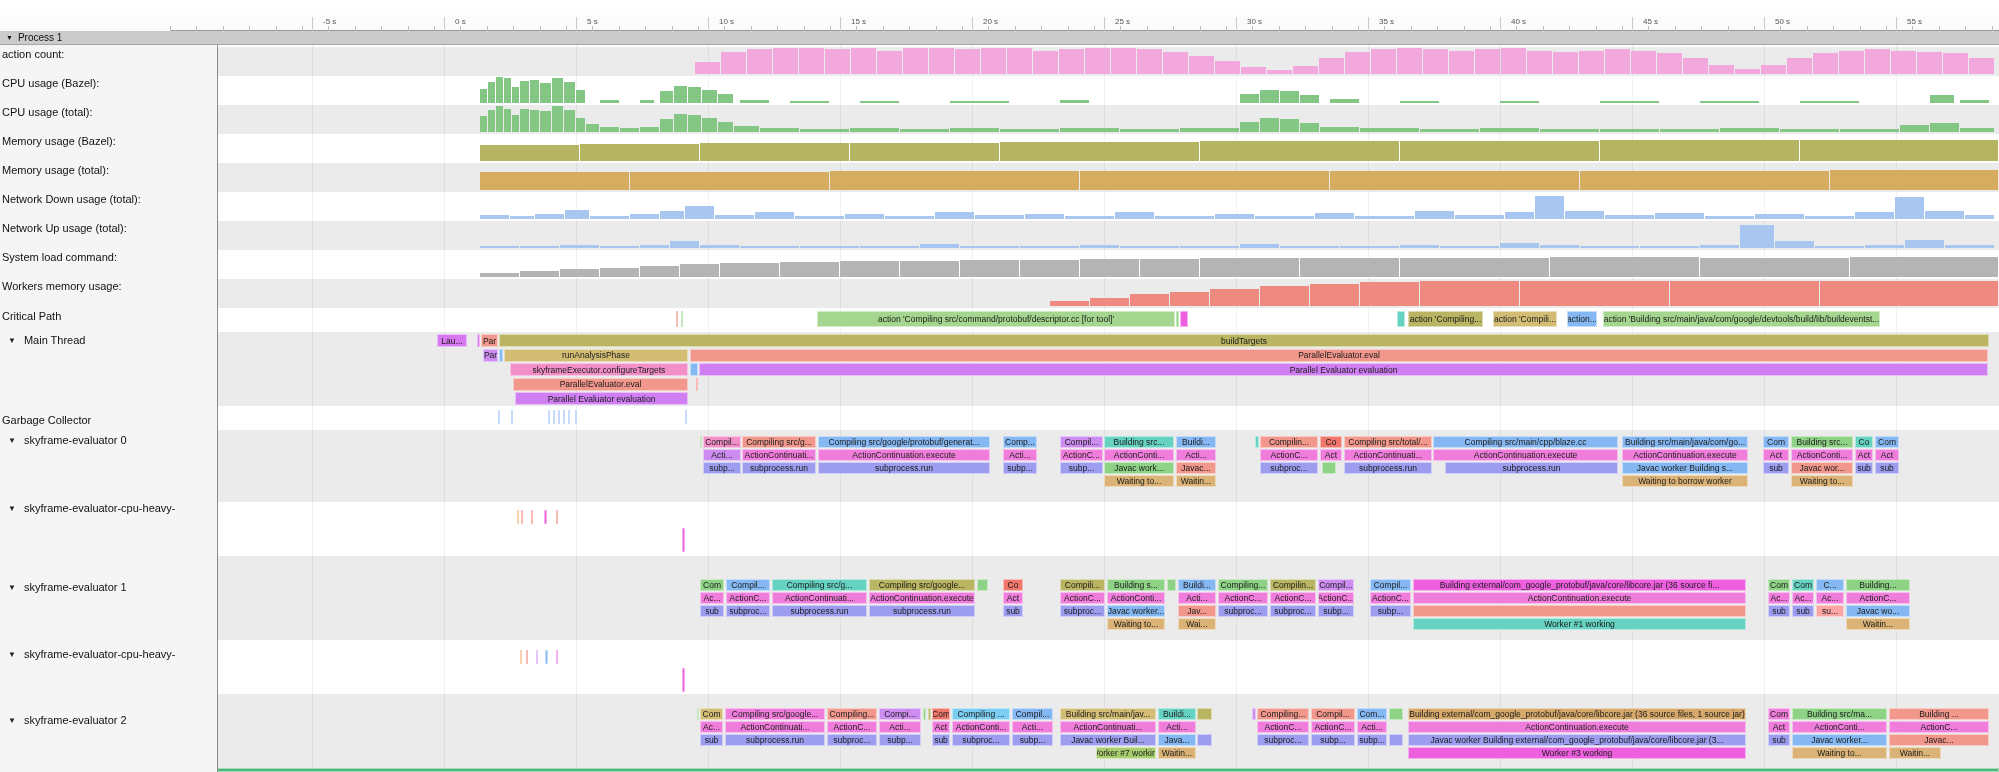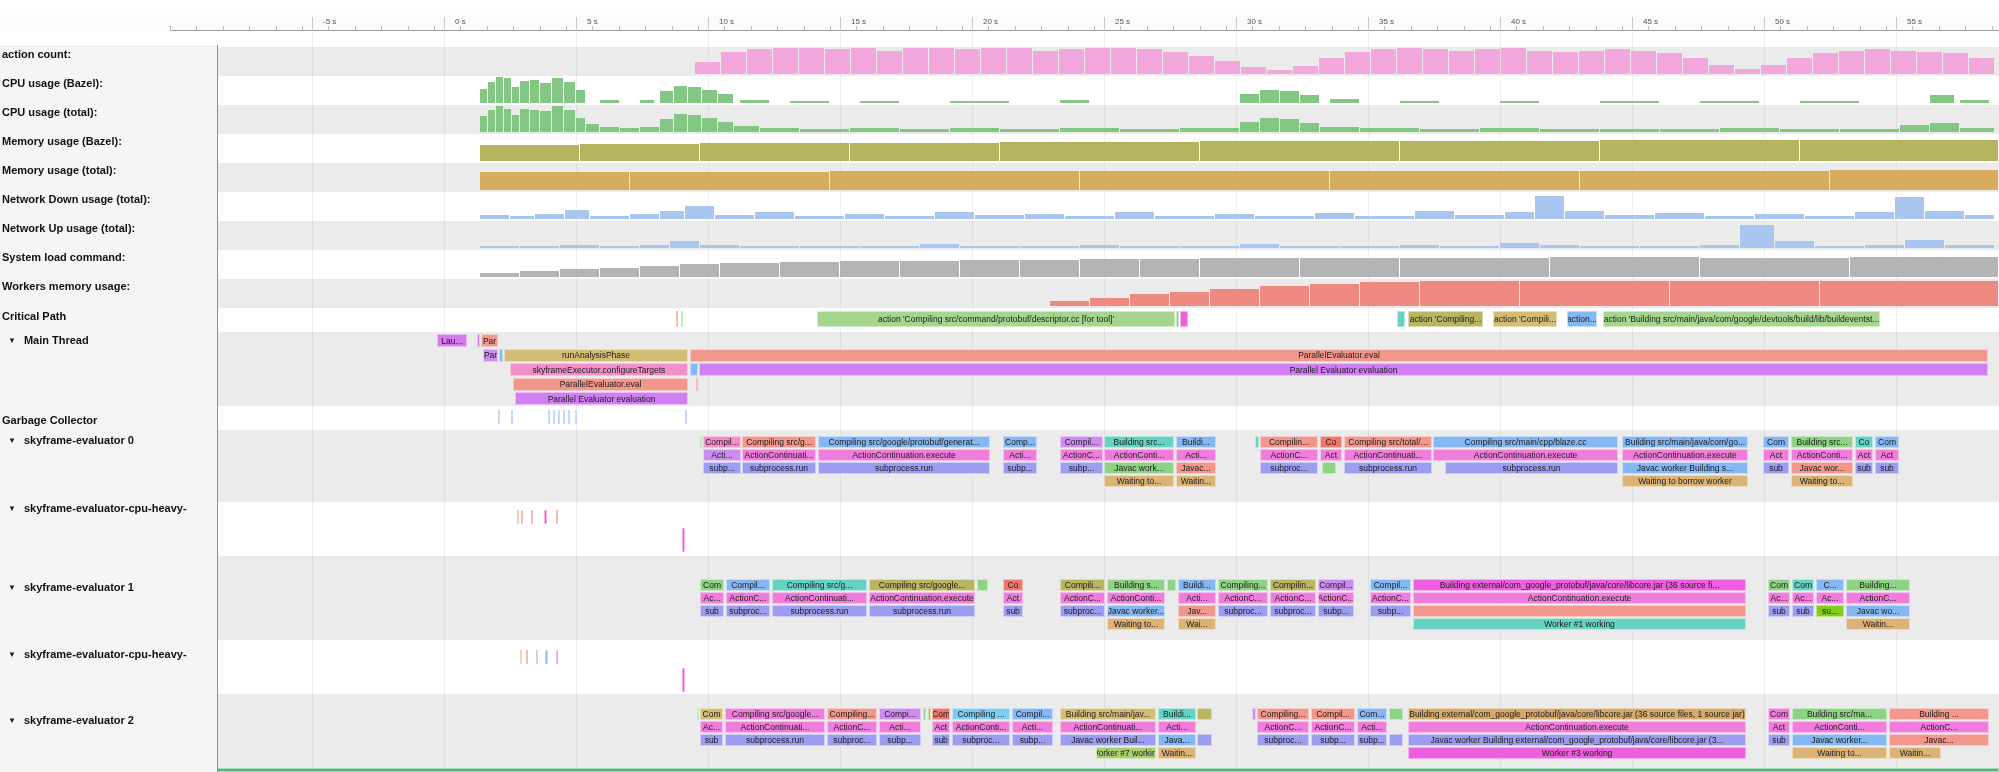--- a/index.html
+++ b/index.html
@@ -27,21 +27,21 @@
   #process-header .arr{margin:0 5px 0 6px;font-size:7px;}
   
   #canvas{position:absolute;left:0;top:0;width:1999px;height:772px;}
   .band{position:absolute;}
   .grid{position:absolute;background:rgba(0,0,0,0.055);}
   .cbar{position:absolute;}
   .span{position:absolute;display:flex;align-items:center;justify-content:center;
         font-size:8.5px;color:#1b1b1b;overflow:hidden;white-space:nowrap;
         border:1px solid rgba(255,255,255,0.5);box-sizing:border-box;}
   #sidebar{position:absolute;left:0;top:45px;width:218px;height:727px;background:#f5f5f5;
-           border-right:1px solid #8d8d8d;box-sizing:border-box;z-index:5;font-weight:bold;}
+           border-right:1px solid #8d8d8d;box-sizing:border-box;z-index:5;}
   .trow{position:absolute;left:0;width:216px;font-size:11px;color:#111;white-space:nowrap;
         display:flex;align-items:center;}
   .trow .arr{font-size:8px;margin:0 8px 0 8px;color:#222;}
   .trow .noarr{margin-left:2px;}
 </style>
 </head>
 <body>
 
 <div id="app">
   <div id="canvas">
@@ -330,20 +330,21 @@
       <div class="span" style="left: 1176px; top: 311px; width: 3px; height: 16px; background: rgb(142, 211, 133);"></div>
       <div class="span" style="left: 1180px; top: 311px; width: 8px; height: 16px; background: rgb(238, 95, 224);"></div>
       <div class="span" style="left: 1397px; top: 311px; width: 8px; height: 16px; background: rgb(102, 210, 194);"></div>
       <div class="span" style="left: 1408px; top: 311px; width: 75px; height: 16px; background: rgb(185, 181, 98);">action 'Compiling...</div>
       <div class="span" style="left: 1493px; top: 311px; width: 64px; height: 16px; background: rgb(211, 189, 117);">action 'Compili...</div>
       <div class="span" style="left: 1567px; top: 311px; width: 30px; height: 16px; background: rgb(133, 184, 242);">action...</div>
       <div class="span" style="left: 1603px; top: 311px; width: 277px; height: 16px; background: rgb(165, 214, 143);">action 'Building src/main/java/com/google/devtools/build/lib/buildeventst...</div>
       <div class="span" style="left: 437px; top: 334px; width: 30px; height: 13px; background: rgb(214, 120, 240);">Lau...</div>
       <div class="span" style="left: 477px; top: 334px; width: 3px; height: 13px; background: rgb(214, 120, 240);"></div>
       <div class="span" style="left: 481px; top: 334px; width: 17px; height: 13px; background: rgb(242, 151, 139);">Par</div>
+      <div class="span" style="left: 499px; top: 334px; width: 1490px; height: 13px; background: rgb(185, 181, 98);">buildTargets</div>
       <div class="span" style="left: 483px; top: 348.5px; width: 15px; height: 13px; background: rgb(205, 141, 240);">Par</div>
       <div class="span" style="left: 499px; top: 348.5px; width: 4px; height: 13px; background: rgb(133, 184, 242);"></div>
       <div class="span" style="left: 504px; top: 348.5px; width: 184px; height: 13px; background: rgb(211, 189, 117);">runAnalysisPhase</div>
       <div class="span" style="left: 690px; top: 348.5px; width: 1298px; height: 13px; background: rgb(242, 151, 139);">ParallelEvaluator.eval</div>
       <div class="span" style="left: 510px; top: 363px; width: 178px; height: 13px; background: rgb(242, 143, 200);">skyframeExecutor.configureTargets</div>
       <div class="span" style="left: 690px; top: 363px; width: 8px; height: 13px; background: rgb(133, 184, 242);"></div>
       <div class="span" style="left: 699px; top: 363px; width: 1289px; height: 13px; background: rgb(207, 127, 242);">Parallel Evaluator evaluation</div>
       <div class="span" style="left: 513px; top: 377.5px; width: 175px; height: 13px; background: rgb(242, 151, 139);">ParallelEvaluator.eval</div>
       <div class="span" style="left: 696px; top: 377.5px; width: 2px; height: 13px; background: rgb(240, 118, 108);"></div>
       <div class="span" style="left: 515px; top: 392px; width: 173px; height: 13px; background: rgb(207, 127, 242);">Parallel Evaluator evaluation</div>
@@ -460,21 +461,21 @@
       <div class="span" style="left: 1060px; top: 605px; width: 45px; height: 12px; background: rgb(157, 157, 240);">subproc...</div>
       <div class="span" style="left: 1107px; top: 605px; width: 58px; height: 12px; background: rgb(133, 184, 242);">Javac worker...</div>
       <div class="span" style="left: 1178px; top: 605px; width: 38px; height: 12px; background: rgb(242, 151, 139);">Jav...</div>
       <div class="span" style="left: 1218px; top: 605px; width: 50px; height: 12px; background: rgb(157, 157, 240);">subproc...</div>
       <div class="span" style="left: 1270px; top: 605px; width: 46px; height: 12px; background: rgb(157, 157, 240);">subproc...</div>
       <div class="span" style="left: 1318px; top: 605px; width: 36px; height: 12px; background: rgb(157, 157, 240);">subp...</div>
       <div class="span" style="left: 1370px; top: 605px; width: 41px; height: 12px; background: rgb(157, 157, 240);">subp...</div>
       <div class="span" style="left: 1413px; top: 605px; width: 333px; height: 12px; background: rgb(242, 151, 139);"></div>
       <div class="span" style="left: 1768px; top: 605px; width: 22px; height: 12px; background: rgb(157, 157, 240);">sub</div>
       <div class="span" style="left: 1792px; top: 605px; width: 22px; height: 12px; background: rgb(157, 157, 240);">sub</div>
-      <div class="span" style="left: 1816px; top: 605px; width: 28px; height: 12px; background: #84cc16; text-align: right;">su...</div>
+      <div class="span" style="left: 1816px; top: 605px; width: 28px; height: 12px; background: #fca5a5; text-align: right;">su...</div>
       <div class="span" style="left: 1846px; top: 605px; width: 64px; height: 12px; background: rgb(133, 184, 242);">Javac wo...</div>
       <div class="span" style="left: 1107px; top: 618px; width: 58px; height: 12px; background: rgb(220, 179, 119);">Waiting to...</div>
       <div class="span" style="left: 1178px; top: 618px; width: 38px; height: 12px; background: rgb(220, 179, 119);">Wai...</div>
       <div class="span" style="left: 1413px; top: 618px; width: 333px; height: 12px; background: rgb(102, 210, 194);">Worker #1 working</div>
       <div class="span" style="left: 1846px; top: 618px; width: 64px; height: 12px; background: rgb(220, 179, 119);">Waitin...</div>
       <div class="span" style="left: 520px; top: 650px; width: 2px; height: 14px; background: rgb(242, 162, 92);"></div>
       <div class="span" style="left: 526px; top: 650px; width: 2px; height: 14px; background: rgb(240, 118, 108);"></div>
       <div class="span" style="left: 536px; top: 650px; width: 2px; height: 14px; background: rgb(205, 141, 240);"></div>
       <div class="span" style="left: 545px; top: 650px; width: 3px; height: 14px; background: rgb(133, 184, 242);"></div>
       <div class="span" style="left: 556px; top: 650px; width: 2px; height: 14px; background: rgb(238, 95, 224);"></div>
@@ -637,20 +638,24 @@
       <div class="rmaj" style="left: 1500px;"></div>
       <div class="rlab" style="left: 1503px;">40 s</div>
       <div class="rmaj" style="left: 1632px;"></div>
       <div class="rlab" style="left: 1635px;">45 s</div>
       <div class="rmaj" style="left: 1764px;"></div>
       <div class="rlab" style="left: 1767px;">50 s</div>
       <div class="rmaj" style="left: 1896px;"></div>
       <div class="rlab" style="left: 1899px;">55 s</div>
     </div>
 
+  <div id="process-header">
+    <span class="arr">▼</span>
+    <span>Process 1</span>
+  </div>
 
   <div id="sidebar">
       <div class="trow" style="top: 3px;">
         <div class="noarr">action count:</div>
       </div>
       <div class="trow" style="top: 32px;">
         <div class="noarr">CPU usage (Bazel):</div>
       </div>
       <div class="trow" style="top: 61px;">
         <div class="noarr">CPU usage (total):</div>

